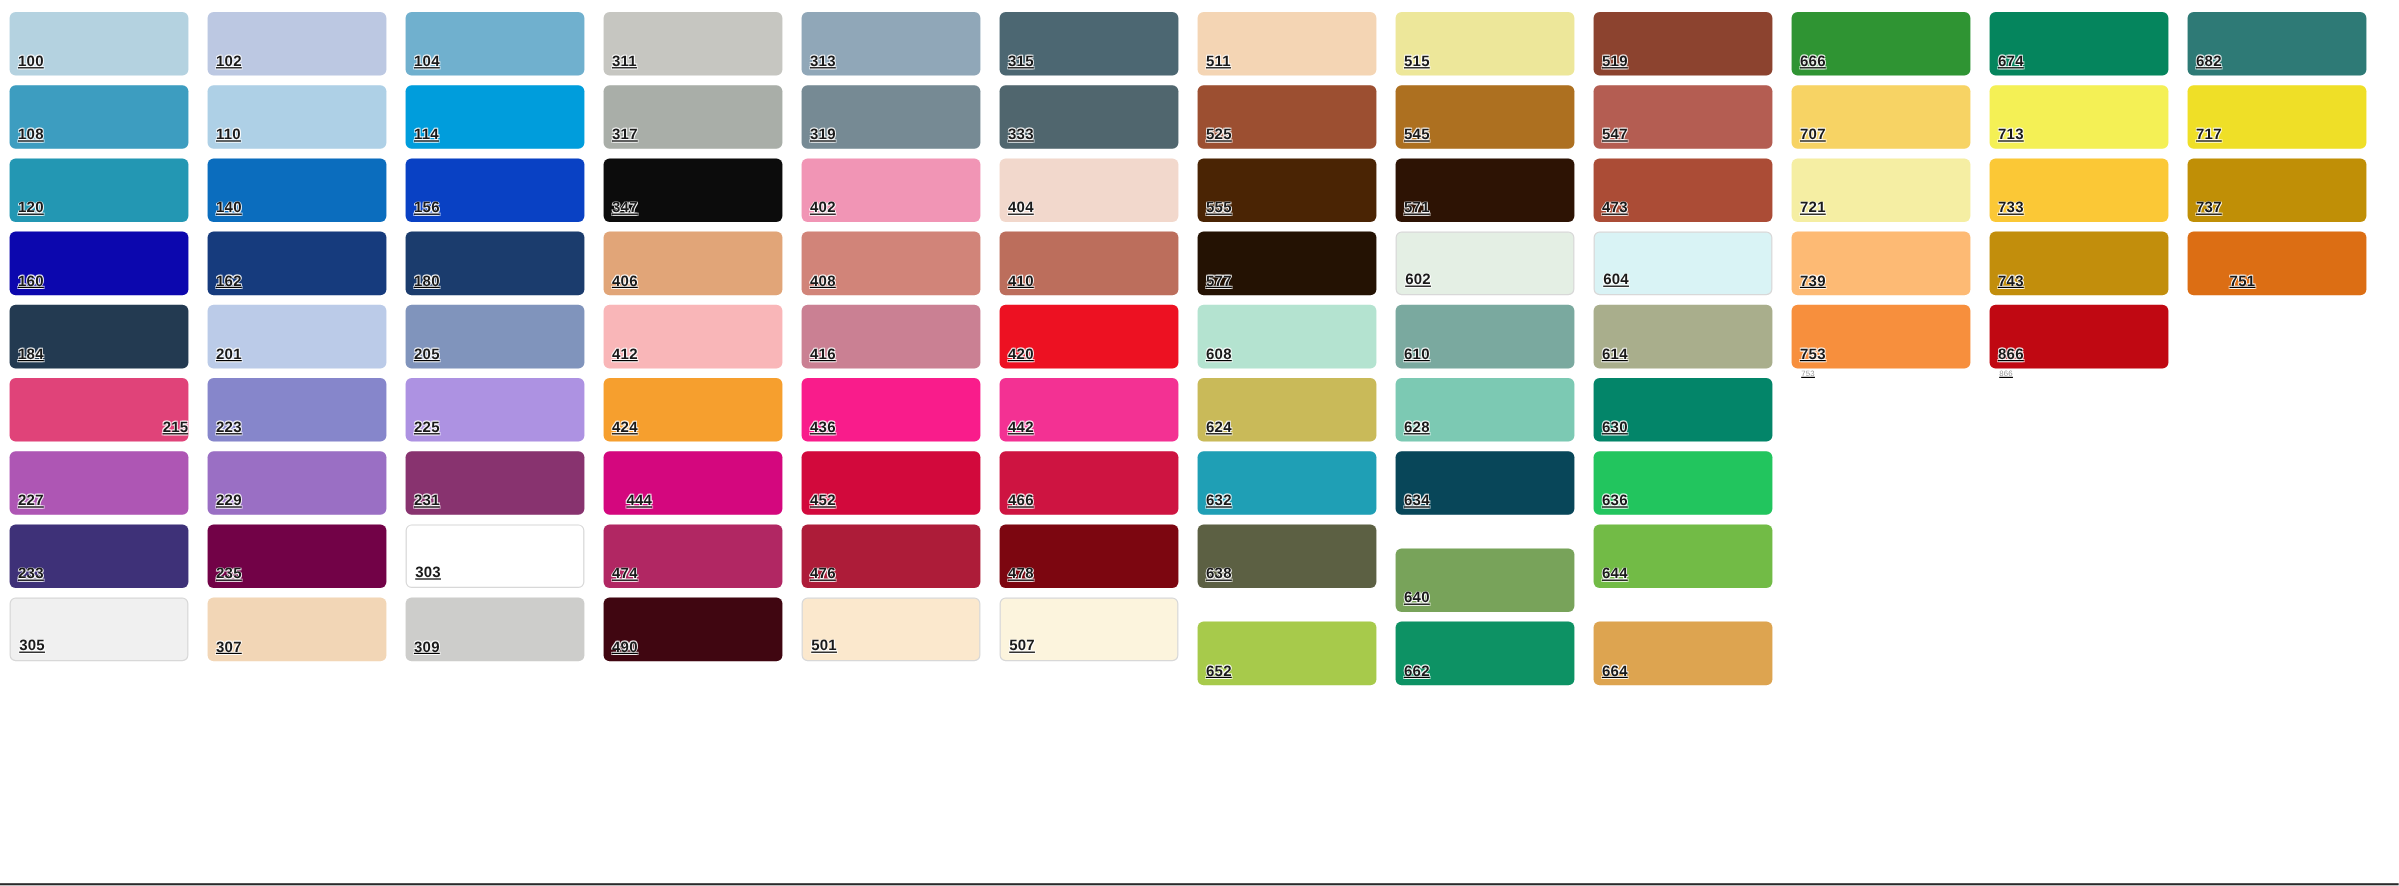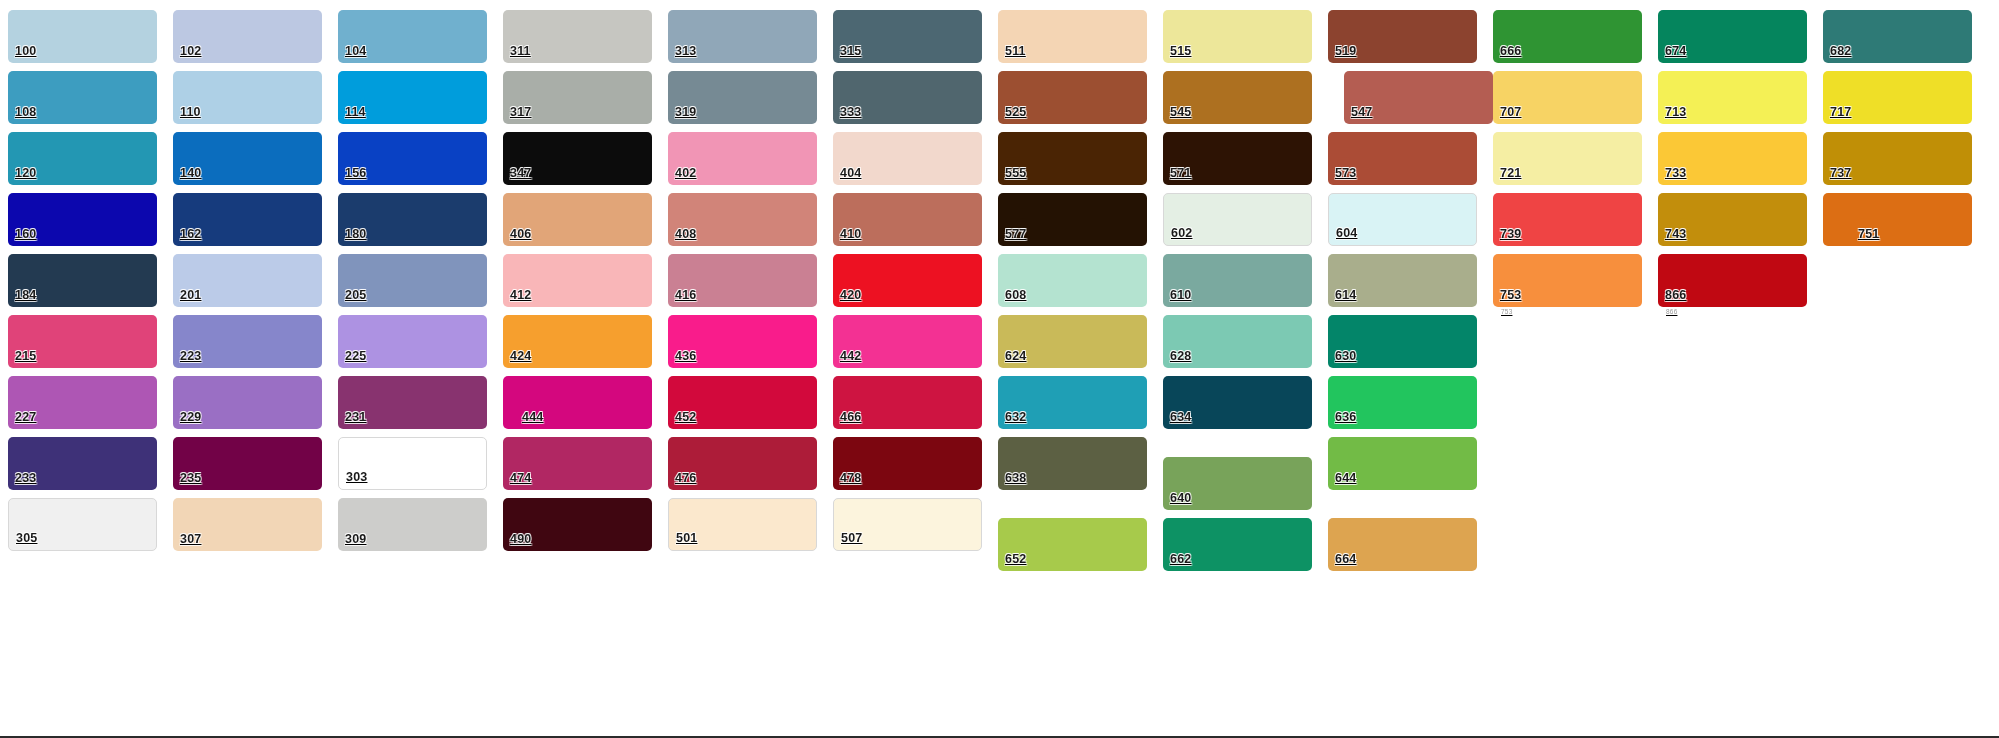--- a/index.html
+++ b/index.html
@@ -186,21 +186,21 @@
           </div>
         </div>
         <div class="swatch-cell">
           <div class="swatch-chip" style="background: rgb(128, 148, 188);">
             <span class="swatch-label">205</span>
           </div>
         </div>
       </div>
       <div class="swatch-row">
         <div class="swatch-cell">
-          <div class="swatch-chip" style="background: rgb(224, 67, 121);">
+          <div class="swatch-chip" style="background: rgb(224, 67, 121); justify-content: flex-end;">
             <span class="swatch-label">215</span>
           </div>
         </div>
         <div class="swatch-cell">
           <div class="swatch-chip" style="background: rgb(134, 134, 203);">
             <span class="swatch-label">223</span>
           </div>
         </div>
         <div class="swatch-cell">
           <div class="swatch-chip" style="background: rgb(173, 146, 226);">
@@ -440,39 +440,39 @@
           <div class="swatch-chip" style="background: rgb(156, 79, 49);">
             <span class="swatch-label">525</span>
           </div>
         </div>
         <div class="swatch-cell">
           <div class="swatch-chip" style="background: rgb(173, 112, 32);">
             <span class="swatch-label">545</span>
           </div>
         </div>
         <div class="swatch-cell">
-          <div class="swatch-chip" style="background: rgb(180, 93, 82); margin-left: 16px;">
+          <div class="swatch-chip" style="background: rgb(180, 93, 82);">
             <span class="swatch-label">547</span>
           </div>
         </div>
       </div>
       <div class="swatch-row">
         <div class="swatch-cell">
           <div class="swatch-chip" style="background: rgb(74, 36, 4);">
             <span class="swatch-label">555</span>
           </div>
         </div>
         <div class="swatch-cell">
           <div class="swatch-chip" style="background: rgb(45, 19, 4);">
             <span class="swatch-label">571</span>
           </div>
         </div>
         <div class="swatch-cell">
           <div class="swatch-chip" style="background: rgb(171, 76, 54);">
-            <span class="swatch-label">573</span>
+            <span class="swatch-label">473</span>
           </div>
         </div>
       </div>
       <div class="swatch-row">
         <div class="swatch-cell">
           <div class="swatch-chip" style="background: rgb(36, 18, 3);">
             <span class="swatch-label">577</span>
           </div>
         </div>
         <div class="swatch-cell">
@@ -620,21 +620,21 @@
           </div>
         </div>
         <div class="swatch-cell">
           <div class="swatch-chip" style="background: rgb(192, 143, 6);">
             <span class="swatch-label">737</span>
           </div>
         </div>
       </div>
       <div class="swatch-row">
         <div class="swatch-cell">
-          <div class="swatch-chip" style="background: #ef4444; align-items: flex-end;">
+          <div class="swatch-chip" style="background: #fdba74; align-items: flex-end;">
             <span class="swatch-label">739</span>
           </div>
         </div>
         <div class="swatch-cell">
           <div class="swatch-chip" style="background: rgb(194, 142, 12);">
             <span class="swatch-label">743</span>
           </div>
         </div>
         <div class="swatch-cell">
           <div class="swatch-chip" style="background: rgb(220, 110, 20); padding-left: 28px;">

